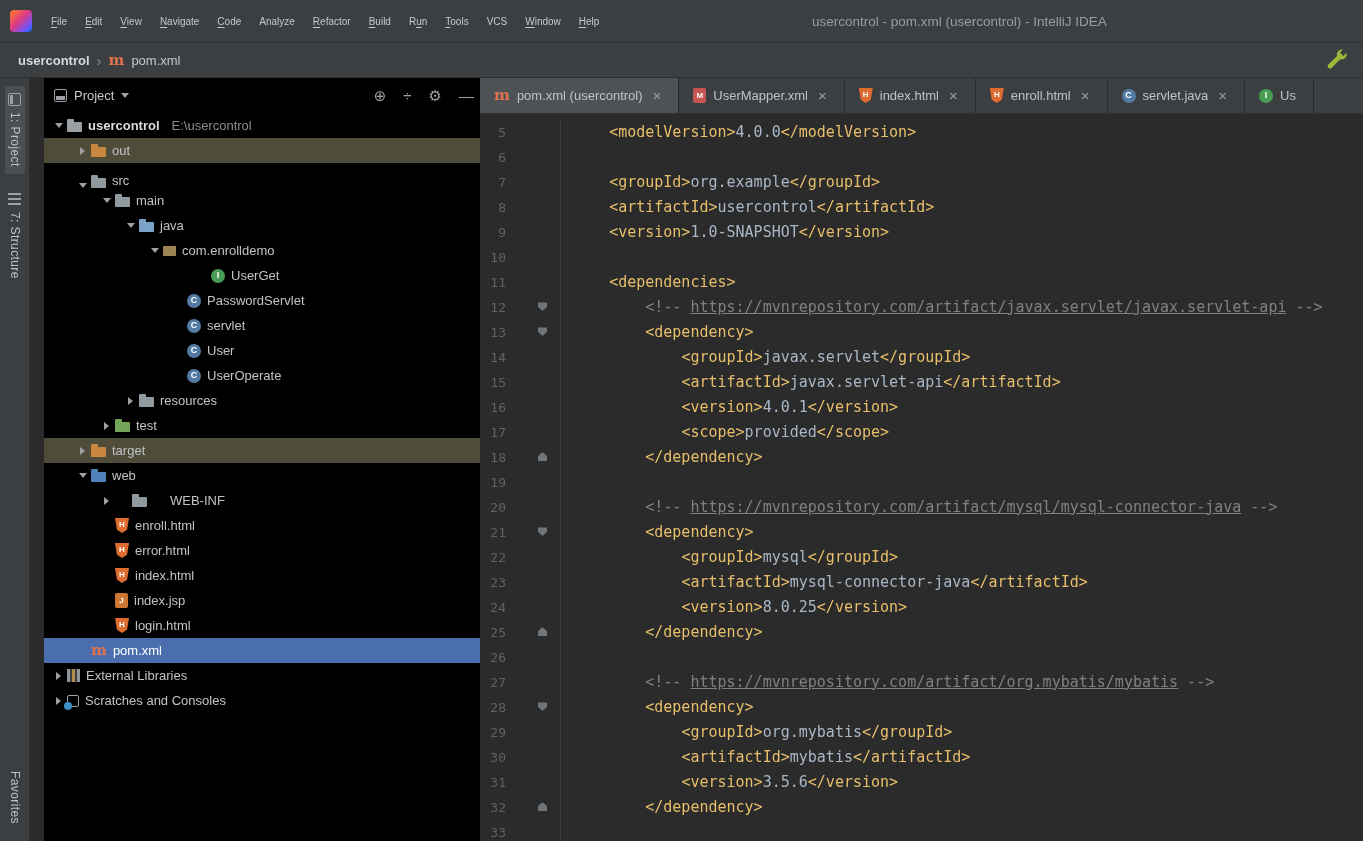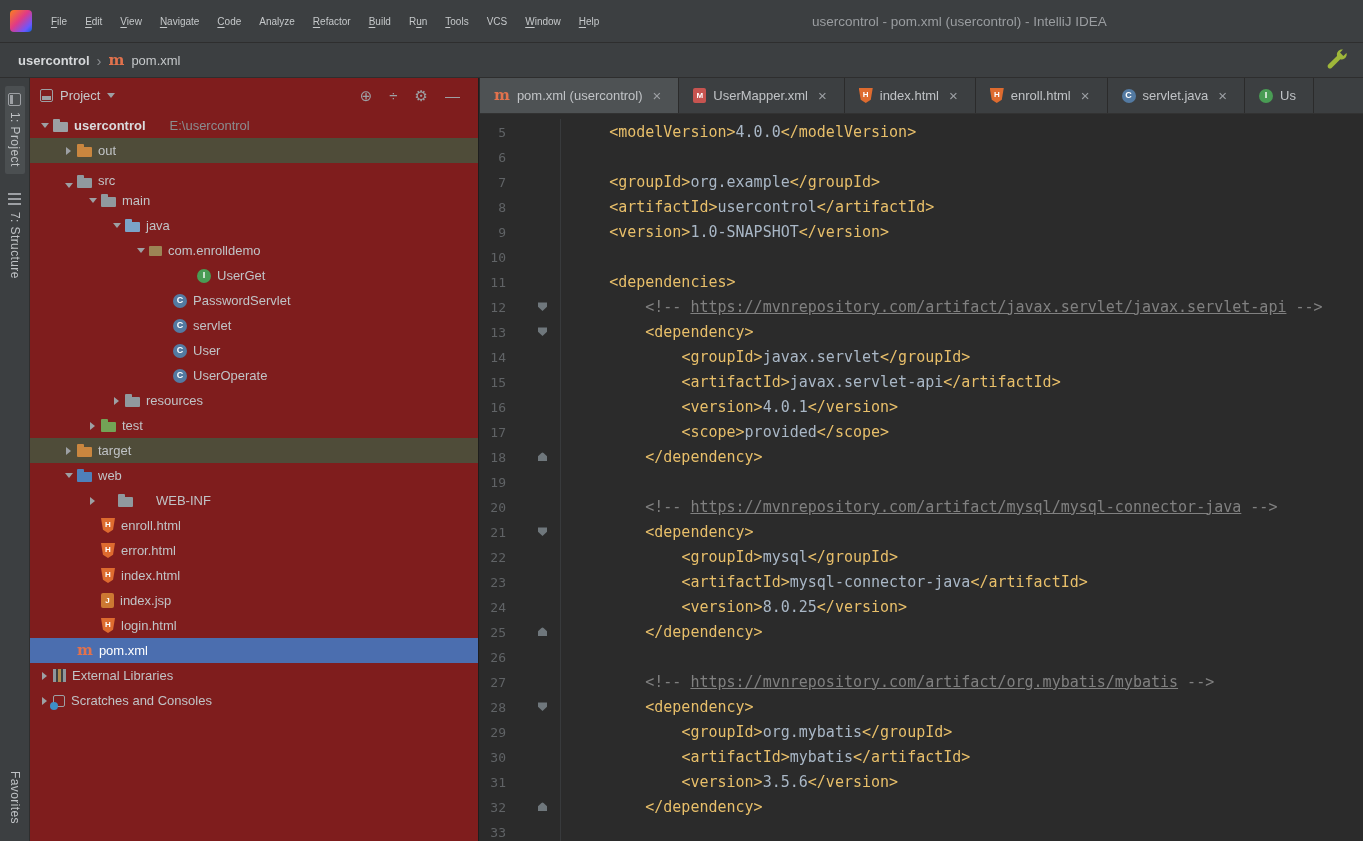--- a/index.html
+++ b/index.html
@@ -34,40 +34,40 @@
     margin-bottom:12px;border-radius:2px}
   .stripe-tab.active{background:#4b4f51}
   .stripe-tab.bottom{margin-top:auto;margin-bottom:0}
   .stripe-text{writing-mode:vertical-rl;font-size:12px;color:#bfc2c5;letter-spacing:.4px;white-space:nowrap}
   .s-icon{width:13px;height:13px;flex:none;position:relative;box-sizing:border-box}
   .s-project{border:1px solid #9da0a4;border-radius:2px}
   .s-project::after{content:"";position:absolute;left:1px;top:1px;bottom:1px;width:3px;background:#9da0a4}
   .s-structure{background:repeating-linear-gradient(180deg,#9da0a4 0 2px,transparent 2px 5px)}
 
   
-  .project-panel{position:absolute;left:30px;top:78px;bottom:0;width:449px;background:#7f1d1d;
+  .project-panel{position:absolute;left:44px;top:78px;bottom:0;width:449px;background:#000000;
     border-right:1px solid #1e1e1e;box-sizing:border-box;overflow:hidden}
   .panel-header{height:34px;display:flex;align-items:center;gap:7px;padding:0 10px}
   .ph-wicon{width:13px;height:13px;border:1px solid #9da0a4;border-radius:2px;position:relative;box-sizing:border-box;flex:none}
   .ph-wicon::after{content:"";position:absolute;left:1px;right:1px;bottom:1px;height:4px;background:#9da0a4}
   .ph-title{color:#c5c8ca}
   .ph-actions{margin-left:auto;display:flex;gap:17px;align-items:center;padding-right:8px}
   .ph-action{color:#9da0a4;font-size:15px;line-height:1;cursor:default}
   .tree{padding-top:1px}
   .tree-row{height:25px;display:flex;align-items:center;white-space:nowrap;cursor:default}
   .tree-row.olive{background:#4f4c39}
   .tree-row.selected{background:#4b6eaf}
   .tree-row.selected .tree-label,.tree-row.selected .sub{color:#ffffff}
   .arrbox{width:17px;display:inline-flex;justify-content:center;align-items:center;flex:none}
   .arr{display:inline-block;width:0;height:0}
   .arr.down{border-left:4px solid transparent;border-right:4px solid transparent;border-top:5px solid #9da0a4}
   .arr.right{border-top:4px solid transparent;border-bottom:4px solid transparent;border-left:5px solid #9da0a4}
   .tree-label{margin-left:6px;color:#c0c3c6}
   .tree-label.bold{font-weight:bold;color:#dadcde}
-  .sub{margin-left:24px;color:#8a8d90}
+  .sub{margin-left:12px;color:#8a8d90}
 
   
   .ic{display:inline-flex;align-items:center;justify-content:center;flex:none;line-height:1}
   .circleicon{width:14px;height:14px;border-radius:50%;font-size:9px;font-weight:bold;color:#fff}
   .fileicon{width:13px;height:15px;border-radius:2px;font-size:8px;font-weight:bold;color:#fff}
   .shieldicon{width:14px;height:15px;clip-path:polygon(0 0,100% 0,86% 78%,50% 100%,14% 78%);
     font-size:8px;font-weight:bold;color:#fff;padding-bottom:2px;box-sizing:border-box}
   .lettericon{font-weight:bold;font-size:15px;font-family:"DejaVu Serif",serif}
   .foldericon{width:15px;height:13px;position:relative}
   .foldericon::before{content:"";position:absolute;left:0;top:0;width:7px;height:4px;border-radius:1px 1px 0 0;background:var(--c,#90999e)}

